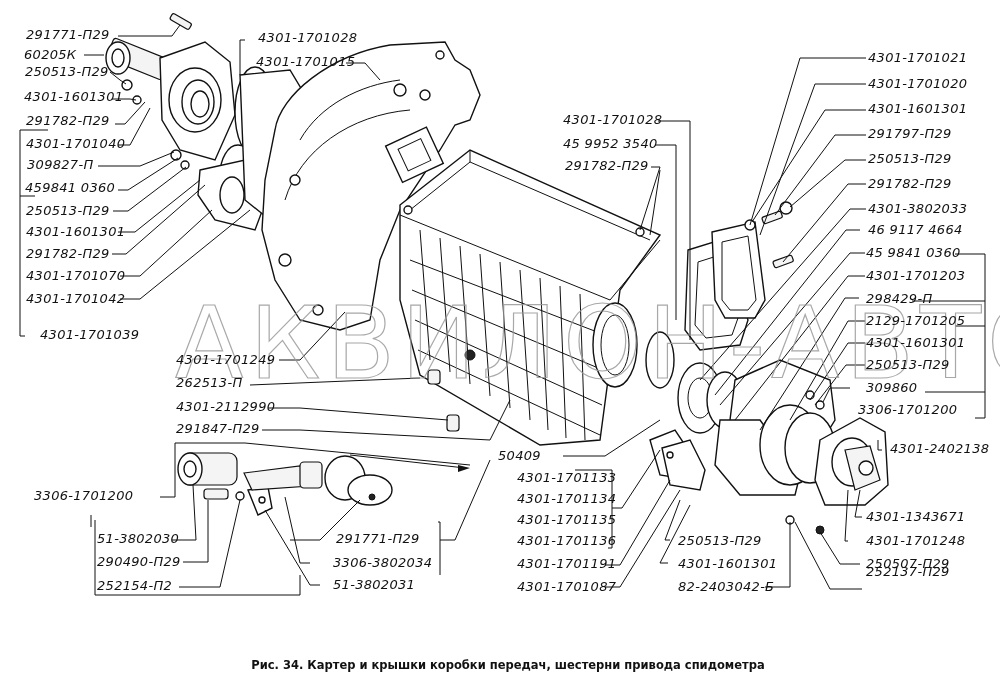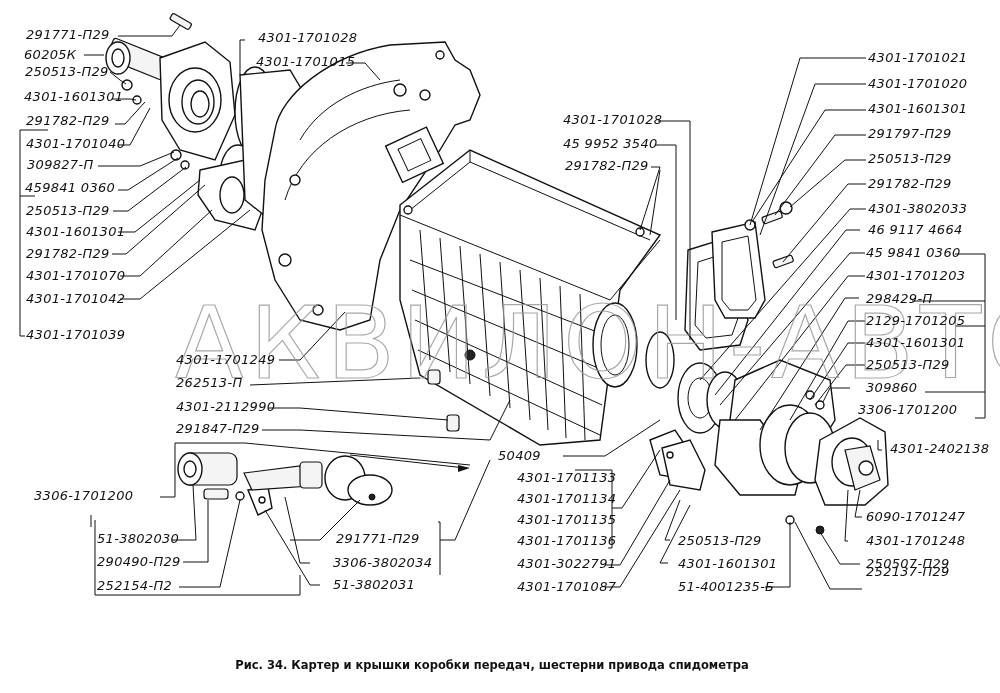--- a/index.html
+++ b/index.html
@@ -1,19 +1,19 @@
 <!DOCTYPE html>
 <html><head>
 <meta charset="utf-8">
 <style>
   html, body { margin: 0; padding: 0; background: #ffffff; }
   body { width: 1000px; height: 693px; position: relative; overflow: hidden; font-family: "DejaVu Sans", sans-serif; }
   #canvas { position: absolute; left: 0; top: 0; width: 1000px; height: 693px; }
   .lbl { position: absolute; font-family: "DejaVu Sans", sans-serif; font-style: italic; font-size: 13px; color: #111; white-space: nowrap; letter-spacing: 0.3px; line-height: 16px; }
-  .caption { position: absolute; left: 0; width: 984px; top: 658px; text-align: center; font-family: "DejaVu Sans", sans-serif; font-weight: bold; font-size: 11.5px; color: #111; }
+  .caption { position: absolute; left: 16px; width: 984px; top: 658px; text-align: center; font-family: "DejaVu Sans", sans-serif; font-weight: bold; font-size: 11.5px; color: #111; }
   .wm { position: absolute; left: 175px; top: 285px; font-family: "DejaVu Sans", sans-serif; font-size: 100px; color: transparent; -webkit-text-stroke: 1.2px #9a9a9a; letter-spacing: 6px; white-space: nowrap; opacity: 0.85; pointer-events: none; }
   svg .ln { stroke: #111; stroke-width: 1; fill: none; }
   svg .part { stroke: #111; stroke-width: 1.4; fill: #fff; }
   svg .partfill { stroke: #111; stroke-width: 1.2; fill: #f4f4f4; }
   svg .dark { fill: #222; stroke: #111; }
 </style>
 </head>
 <body>
 
 <svg id="canvas" viewBox="0 0 1000 693" xmlns="http://www.w3.org/2000/svg">
@@ -229,21 +229,21 @@
   <div class="lbl" style="left:24px;top:89px">4301-1601301</div>
   <div class="lbl" style="left:26px;top:113px">291782-П29</div>
   <div class="lbl" style="left:26px;top:136px">4301-1701040</div>
   <div class="lbl" style="left:27px;top:157px">309827-П</div>
   <div class="lbl" style="left:25px;top:180px">459841 0360</div>
   <div class="lbl" style="left:26px;top:203px">250513-П29</div>
   <div class="lbl" style="left:26px;top:224px">4301-1601301</div>
   <div class="lbl" style="left:26px;top:246px">291782-П29</div>
   <div class="lbl" style="left:26px;top:268px">4301-1701070</div>
   <div class="lbl" style="left:26px;top:291px">4301-1701042</div>
-  <div class="lbl" style="left:26px;top:327px">4301-1701039</div>
+  <div class="lbl" style="left:40px;top:327px">4301-1701039</div>
 </div>
 
 <div>
   <div class="lbl" style="left:258px;top:30px">4301-1701028</div>
   <div class="lbl" style="left:256px;top:54px">4301-1701015</div>
   <div class="lbl" style="left:563px;top:112px">4301-1701028</div>
   <div class="lbl" style="left:563px;top:136px">45 9952 3540</div>
   <div class="lbl" style="left:565px;top:158px">291782-П29</div>
 </div>
 
@@ -282,28 +282,28 @@
   <div class="lbl" style="left:333px;top:555px">3306-3802034</div>
   <div class="lbl" style="left:333px;top:577px">51-3802031</div>
 </div>
 
 <div>
   <div class="lbl" style="left:498px;top:448px">50409</div>
   <div class="lbl" style="left:517px;top:470px">4301-1701133</div>
   <div class="lbl" style="left:517px;top:491px">4301-1701134</div>
   <div class="lbl" style="left:517px;top:512px">4301-1701135</div>
   <div class="lbl" style="left:517px;top:533px">4301-1701136</div>
-  <div class="lbl" style="left:517px;top:556px">4301-3022791</div>
+  <div class="lbl" style="left:517px;top:556px">4301-1701191</div>
   <div class="lbl" style="left:517px;top:579px">4301-1701087</div>
 </div>
 
 <div>
   <div class="lbl" style="left:678px;top:533px">250513-П29</div>
   <div class="lbl" style="left:678px;top:556px">4301-1601301</div>
-  <div class="lbl" style="left:678px;top:579px">51-4001235-Б</div>
+  <div class="lbl" style="left:678px;top:579px">82-2403042-Б</div>
   <div class="lbl" style="left:890px;top:441px">4301-2402138</div>
-  <div class="lbl" style="left:866px;top:509px">6090-1701247</div>
+  <div class="lbl" style="left:866px;top:509px">4301-1343671</div>
   <div class="lbl" style="left:866px;top:533px">4301-1701248</div>
   <div class="lbl" style="left:866px;top:556px">250507-П29</div>
   <div class="lbl" style="left:866px;top:564px">252137-П29</div>
 </div>
 
 <div class="caption">Рис. 34. Картер и крышки коробки передач, шестерни привода спидометра</div>
 
 </body></html>

